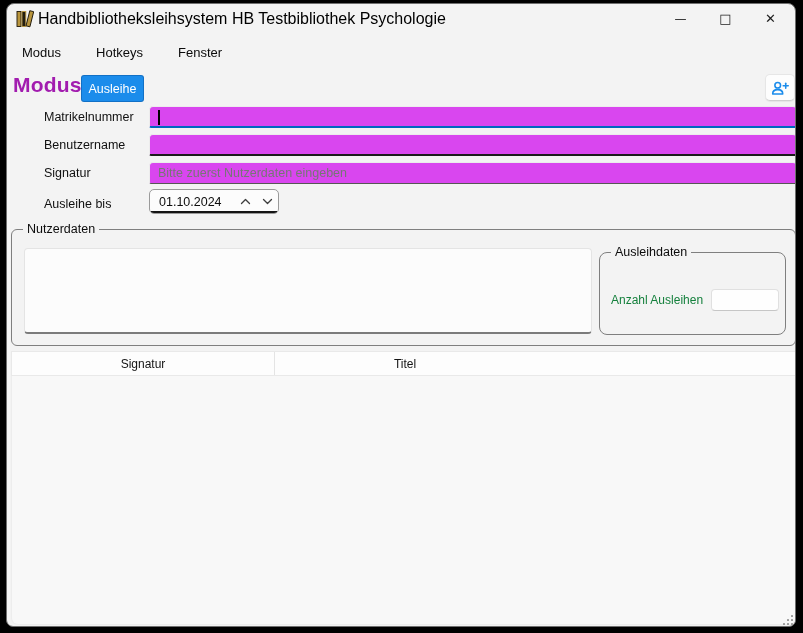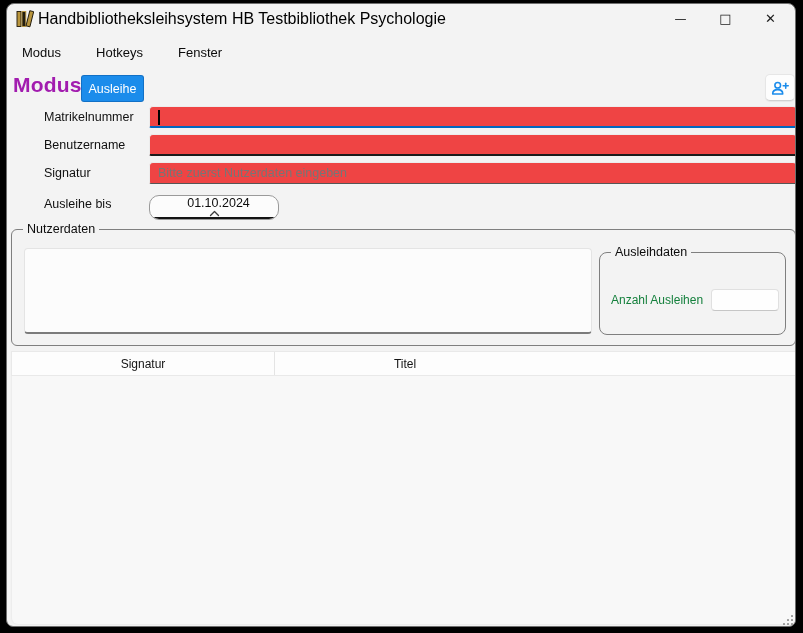--- a/index.html
+++ b/index.html
@@ -38,33 +38,33 @@
   .adduser-btn{
     position:absolute;left:758px;top:70px;width:30px;height:27px;
     background:#fdfdfd;border:1px solid #e6e6e6;border-bottom-color:#d0d0d0;border-radius:5px;
     display:flex;align-items:center;justify-content:center;cursor:default;
     box-shadow:0 1px 1px rgba(0,0,0,0.06);
   }
   
   .form-label{position:absolute;left:6px;width:132px;font-size:12.5px;line-height:22px;color:#101010;margin-left:31px;}
   .tb{
     position:absolute;left:142px;width:648px;height:22px;
-    background:#ef4444;border:1px solid #ececec;border-radius:4px 4px 2px 2px;
+    background:#d946ef;border:1px solid #ececec;border-radius:4px 4px 2px 2px;
     font-size:12.5px;padding:0 8px;color:#101010;outline:none;
     font-family:"Liberation Sans",sans-serif;
   }
   .tb::placeholder{color:#767676;opacity:1;}
   .tb-focus{border-bottom:2px solid var(--focus-underline);}
   .tb-dark{border-bottom:2px solid #1b1b1b;}
   .tb-gray{border-bottom:1px solid #565656;}
   .caret{position:absolute;left:151px;width:1.5px;height:15px;background:#000;}
   .datebox{
-    position:absolute;left:142px;top:191px;width:130px;height:25px;
-    background:#fcfcfc;border:1px solid #9a9a9a;border-radius:10px;
-    display:flex;align-items:center;overflow:hidden;flex-direction:column;
+    position:absolute;left:142px;top:185px;width:130px;height:25px;
+    background:#fcfcfc;border:1px solid #9a9a9a;border-radius:5px;
+    display:flex;align-items:center;overflow:hidden;
   }
   .datebox .underline{position:absolute;left:1px;right:1px;bottom:0;height:2px;background:#141414;}
   .date-text{font-size:12.5px;color:#0d0d0d;padding-left:9px;flex:1;}
   .spin-btn{width:22px;height:21px;border:none;background:transparent;display:flex;align-items:center;justify-content:center;cursor:default;}
   
   .groupbox{position:absolute;border:1px solid #7f7f7f;border-radius:6px;}
   .gb-nutzer{left:4px;top:225px;width:785px;height:117px;border-radius:6px;}
   .gb-legend{position:absolute;top:-8px;left:11px;background:#f3f3f3;padding:0 4px;font-size:12.5px;color:#0c0c0c;line-height:15px;}
   .userdata-area{
     position:absolute;left:12px;top:18px;width:568px;height:86px;

